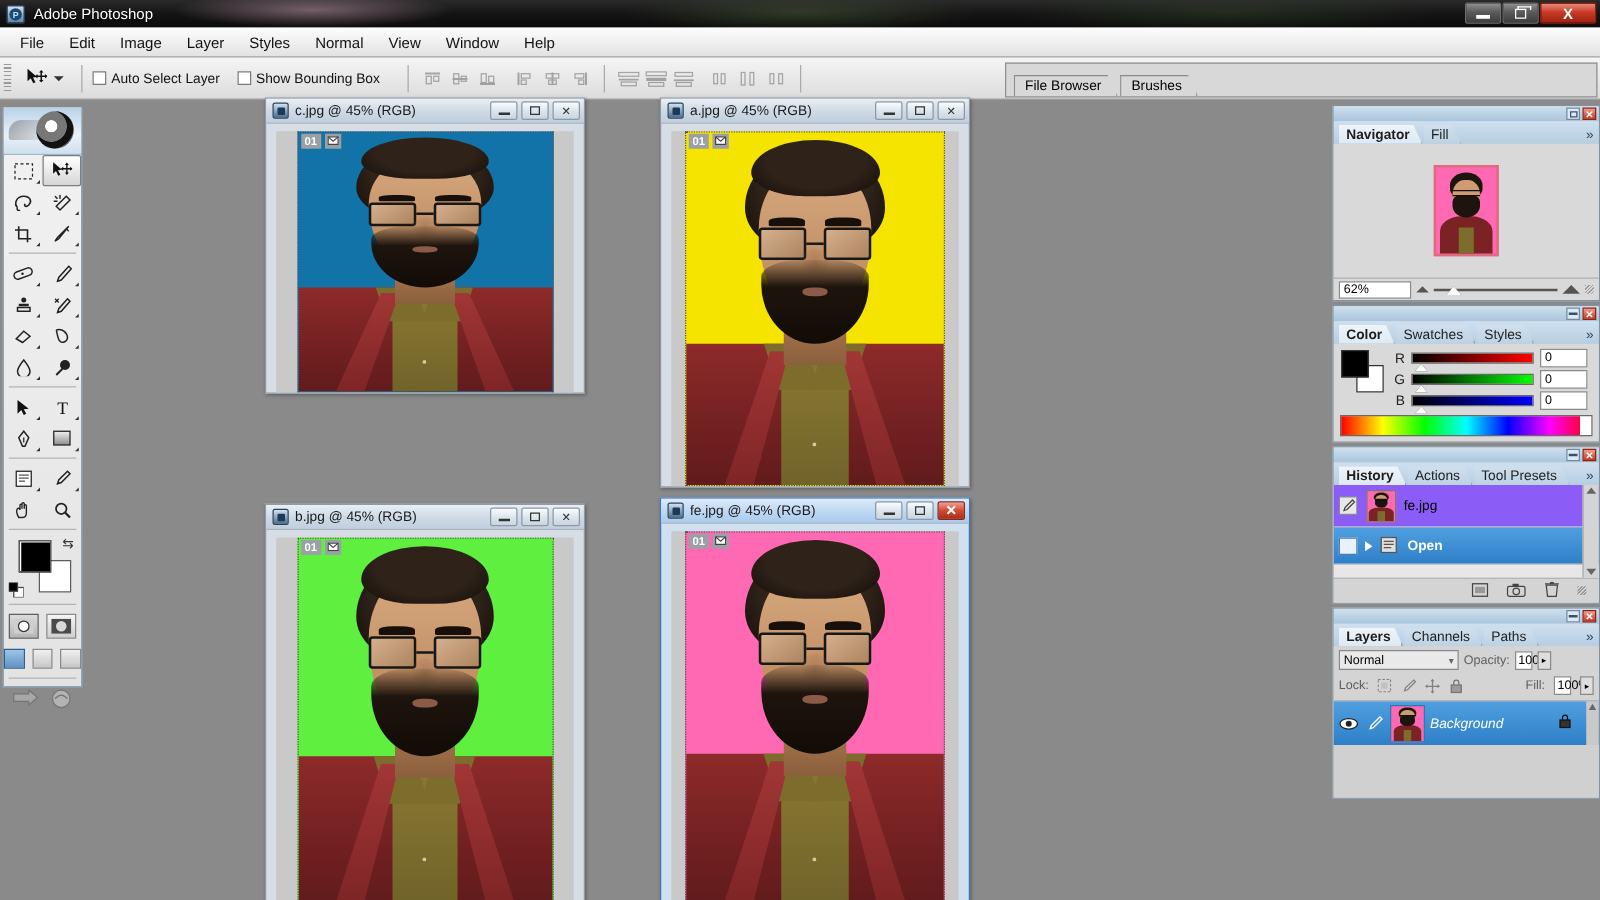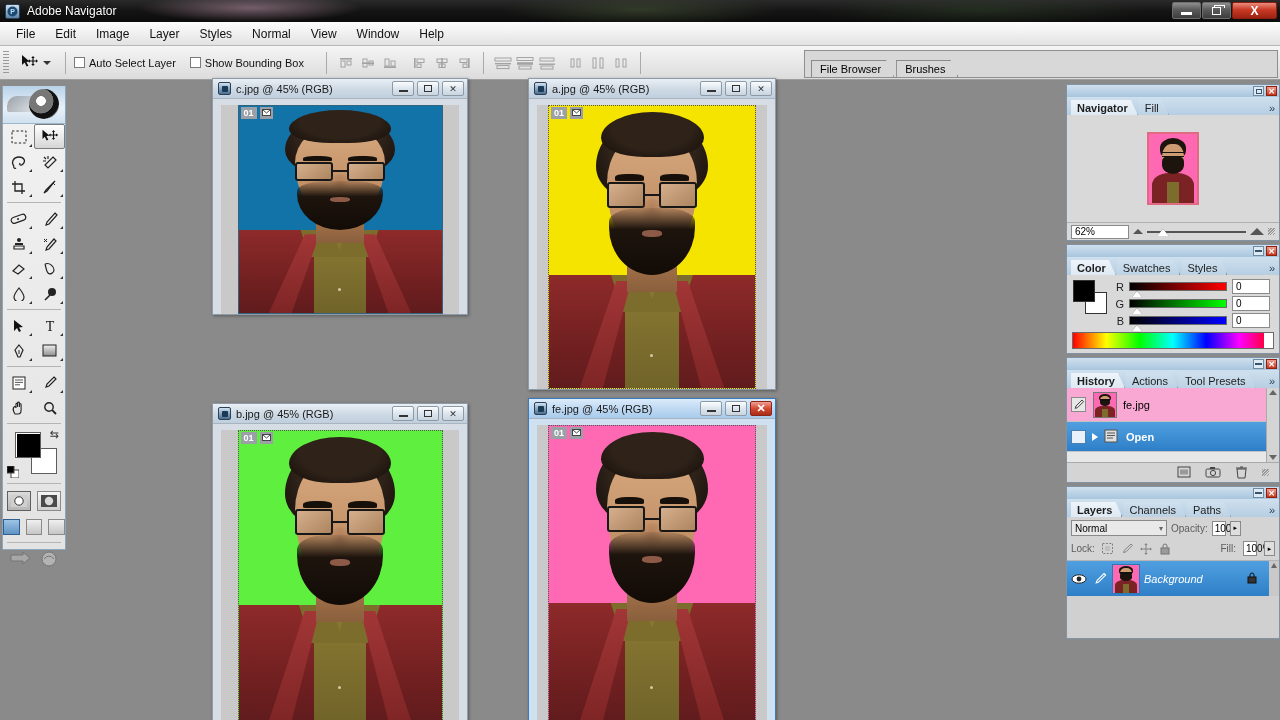--- a/index.html
+++ b/index.html
@@ -267,21 +267,21 @@
     font-size:10px; padding-left:3px; display:flex; align-items:center; }
   #color-swatch-box { position:relative; width:36px; height:34px; margin: 2px 3px 0 6px; }
   #cs-fg { position:absolute; left:0;top:0;width:22px;height:22px;background:#000;border:1.5px solid #333; }
   #cs-bg { position:absolute; left:12px;top:12px;width:22px;height:22px;background:#fff;border:1.5px solid #333; }
   #spectrum { height: 17px; margin: 3px 5px 4px 5px; border:1px solid #6a6a6a;
     background: linear-gradient(to right,#ff0000,#ffff00,#00ff00,#00ffff,#0000ff,#ff00ff,#ff0000); position:relative;}
   #spectrum .wk { position:absolute; right:0; top:0; width:9px; height:100%; background:#fff; }
 
   
   .hist-row { display:flex; align-items:center; gap:6px; height: 30px; padding-left:4px;
-    border-bottom:1px solid #c2c2c2; background:#f9a8d4; }
+    border-bottom:1px solid #c2c2c2; background:#8b5cf6; }
   .hist-row.sel { background: linear-gradient(to bottom,#4f9fe0,#2f7fc8); color:#fff; font-weight:bold; }
   .hist-thumb { width:24px;height:26px;border:1px solid #777; overflow:hidden; position:relative; }
   .hist-icon { width:16px;height:16px; }
   .hist-label { font-size:11px; }
   #history-list { height: 74px; background:#e7e7e7; position:relative; }
   .hscroll { position:absolute; right:0; top:0; width:13px; height:100%; background:#d4d4d4; border-left:1px solid #aaa;
     display:flex; flex-direction:column; justify-content:space-between; align-items:center; padding: 2px 0;}
   .hist-footer { height: 20px; display:flex; align-items:center; justify-content:flex-end; gap:14px;
     padding-right: 10px; background:#d4d4d4; border-top:1px solid #aaa; }
 
@@ -324,21 +324,21 @@
 <div id="app">
 
   <div id="titlebar">
     <div class="bgsmudge"></div>
     <div id="ps-logo">
       <svg width="11" height="11" viewBox="0 0 11 11">
           <circle cx="5.5" cy="5.5" r="5" fill="#1b4a72"></circle>
           <text x="5.5" y="8.4" font-size="7" fill="#bfe0f7" text-anchor="middle" font-family="Liberation Sans">P</text>
         </svg>
     </div>
-    <div id="app-title">Adobe Navigator</div>
+    <div id="app-title">Adobe Photoshop</div>
     <div id="win-btns">
       <div class="wbtn">
           <div class="minbar"></div>
         </div>
       <div class="wbtn">
           <div class="maxsq"></div>
         </div>
       <div class="wbtn close">X</div>
     </div>
   </div>

